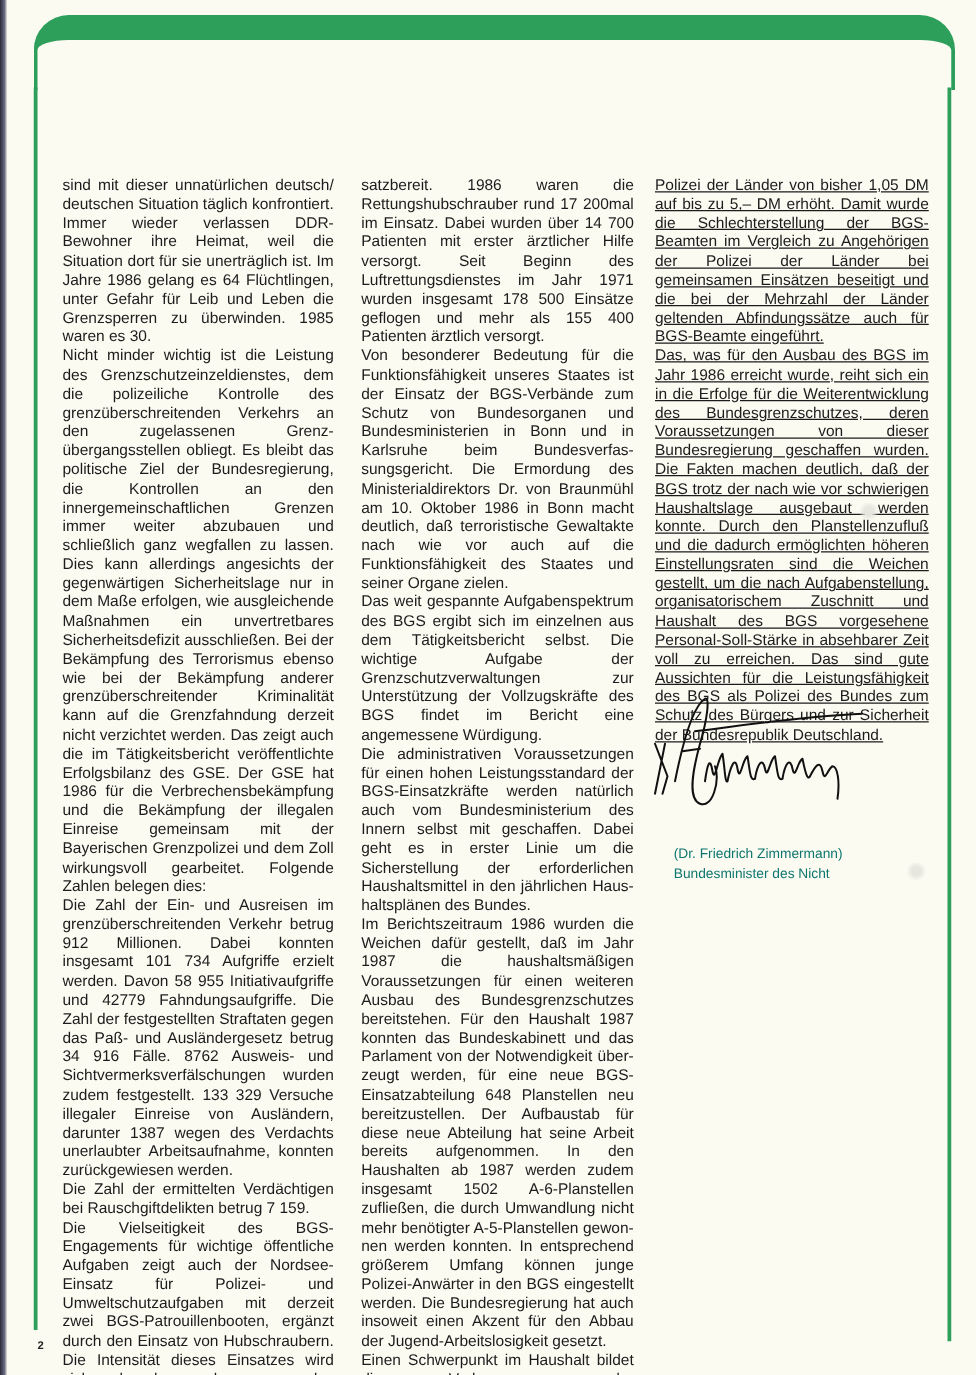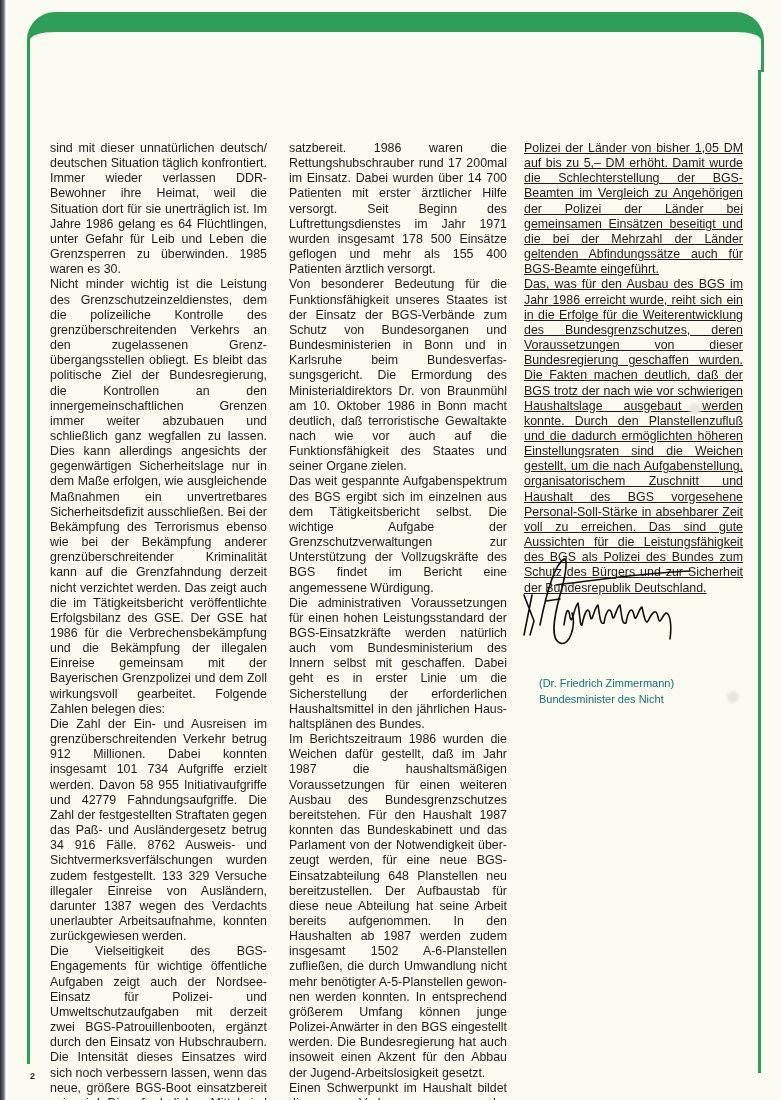--- a/index.html
+++ b/index.html
@@ -67,20 +67,21 @@
 <div class="page-edge-left"></div>
 
 <div class="frame-top"></div>
 <div class="frame-left"></div>
 <div class="frame-right"></div>
 
 <div class="col col1">
   <p>sind mit dieser unnatürlichen deutsch/ deutschen Situation täglich konfrontiert. Immer wieder verlassen DDR-Bewohner ihre Heimat, weil die Situation dort für sie unerträglich ist. Im Jahre 1986 gelang es 64 Flüchtlingen, unter Gefahr für Leib und Leben die Grenzsperren zu überwinden. 1985 waren es 30.</p>
   <p>Nicht minder wichtig ist die Leistung des Grenzschutzeinzeldienstes, dem die poli­zeiliche Kontrolle des grenzüberschreiten­den Verkehrs an den zugelassenen Grenz­übergangsstellen obliegt. Es bleibt das po­litische Ziel der Bundesregierung, die Kon­trollen an den innergemeinschaftlichen Grenzen immer weiter abzubauen und schließlich ganz wegfallen zu lassen. Dies kann allerdings angesichts der gegenwär­tigen Sicherheitslage nur in dem Maße erfolgen, wie ausgleichende Maßnahmen ein unvertretbares Sicherheitsdefizit aus­schließen. Bei der Bekämpfung des Terro­rismus ebenso wie bei der Bekämpfung anderer grenzüberschreitender Kriminali­tät kann auf die Grenzfahndung derzeit nicht verzichtet werden. Das zeigt auch die im Tätigkeitsbericht veröffentlichte Erfolgs­bilanz des GSE. Der GSE hat 1986 für die Verbrechensbekämpfung und die Be­kämpfung der illegalen Einreise gemein­sam mit der Bayerischen Grenzpolizei und dem Zoll wirkungsvoll gearbeitet. Folgen­de Zahlen belegen dies:</p>
   <p>Die Zahl der Ein- und Ausreisen im grenz­überschreitenden Verkehr betrug 912 Mil­lionen. Dabei konnten insgesamt 101 734 Aufgriffe erzielt werden. Davon 58 955 In­itiativaufgriffe und 42779 Fahndungsauf­griffe. Die Zahl der festgestellten Straftaten gegen das Paß- und Ausländergesetz be­trug 34 916 Fälle. 8762 Ausweis- und Sichtvermerksverfälschungen wurden zu­dem festgestellt. 133 329 Versuche illega­ler Einreise von Ausländern, darunter 1387 wegen des Verdachts unerlaubter Arbeitsaufnahme, konnten zurückgewie­sen werden.</p>
+  <p>Die Zahl der ermittelten Verdächtigen bei Rauschgiftdelikten betrug 7 159.</p>
   <p>Die Vielseitigkeit des BGS-Engagements für wichtige öffentliche Aufgaben zeigt auch der Nordsee-Einsatz für Polizei- und Umweltschutzaufgaben mit derzeit zwei BGS-Patrouillenbooten, ergänzt durch den Einsatz von Hubschraubern. Die Intensität dieses Einsatzes wird sich noch verbes­sern lassen, wenn das neue, größere BGS-Boot einsatzbereit sein wird. Die erforderli­chen Mittel sind im Haushalt vorgesehen.</p>
 
 </div>
 
 <div class="col col2">
   <p>satzbereit. 1986 waren die Rettungshub­schrauber rund 17 200mal im Einsatz. Da­bei wurden über 14 700 Patienten mit er­ster ärztlicher Hilfe versorgt. Seit Beginn des Luftrettungsdienstes im Jahr 1971 wurden insgesamt 178 500 Einsätze geflo­gen und mehr als 155 400 Patienten ärzt­lich versorgt.</p>
   <p>Von besonderer Bedeutung für die Funk­tionsfähigkeit unseres Staates ist der Ein­satz der BGS-Verbände zum Schutz von Bundesorganen und Bundesministerien in Bonn und in Karlsruhe beim Bundesverfas­sungsgericht. Die Ermordung des Ministe­rialdirektors Dr. von Braunmühl am 10. Oktober 1986 in Bonn macht deutlich, daß terroristische Gewaltakte nach wie vor auch auf die Funktionsfähigkeit des Staa­tes und seiner Organe zielen.</p>
   <p>Das weit gespannte Aufgabenspektrum des BGS ergibt sich im einzelnen aus dem Tätigkeitsbericht selbst. Die wichtige Auf­gabe der Grenzschutzverwaltungen zur Unterstützung der Vollzugskräfte des BGS findet im Bericht eine angemessene Wür­digung.</p>
   <p>Die administrativen Voraussetzungen für einen hohen Leistungsstandard der BGS-Einsatzkräfte werden natürlich auch vom Bundesministerium des Innern selbst mit geschaffen. Dabei geht es in erster Linie um die Sicherstellung der erforderlichen Haushaltsmittel in den jährlichen Haus­haltsplänen des Bundes.</p>
   <p>Im Berichtszeitraum 1986 wurden die Wei­chen dafür gestellt, daß im Jahr 1987 die haushaltsmäßigen Voraussetzungen für einen weiteren Ausbau des Bundesgrenz­schutzes bereitstehen. Für den Haushalt 1987 konnten das Bundeskabinett und das Parlament von der Notwendigkeit über­zeugt werden, für eine neue BGS-Einsatz­abteilung 648 Planstellen neu bereitzustel­len. Der Aufbaustab für diese neue Abtei­lung hat seine Arbeit bereits aufgenom­men. In den Haushalten ab 1987 werden zudem insgesamt 1502 A-6-Planstellen zufließen, die durch Umwandlung nicht mehr benötigter A-5-Planstellen gewon­nen werden konnten. In entsprechend grö­ßerem Umfang können junge Polizei-An­wärter in den BGS eingestellt werden. Die Bundesregierung hat auch insoweit einen Akzent für den Abbau der Jugend-Arbeits­losigkeit gesetzt.</p>

